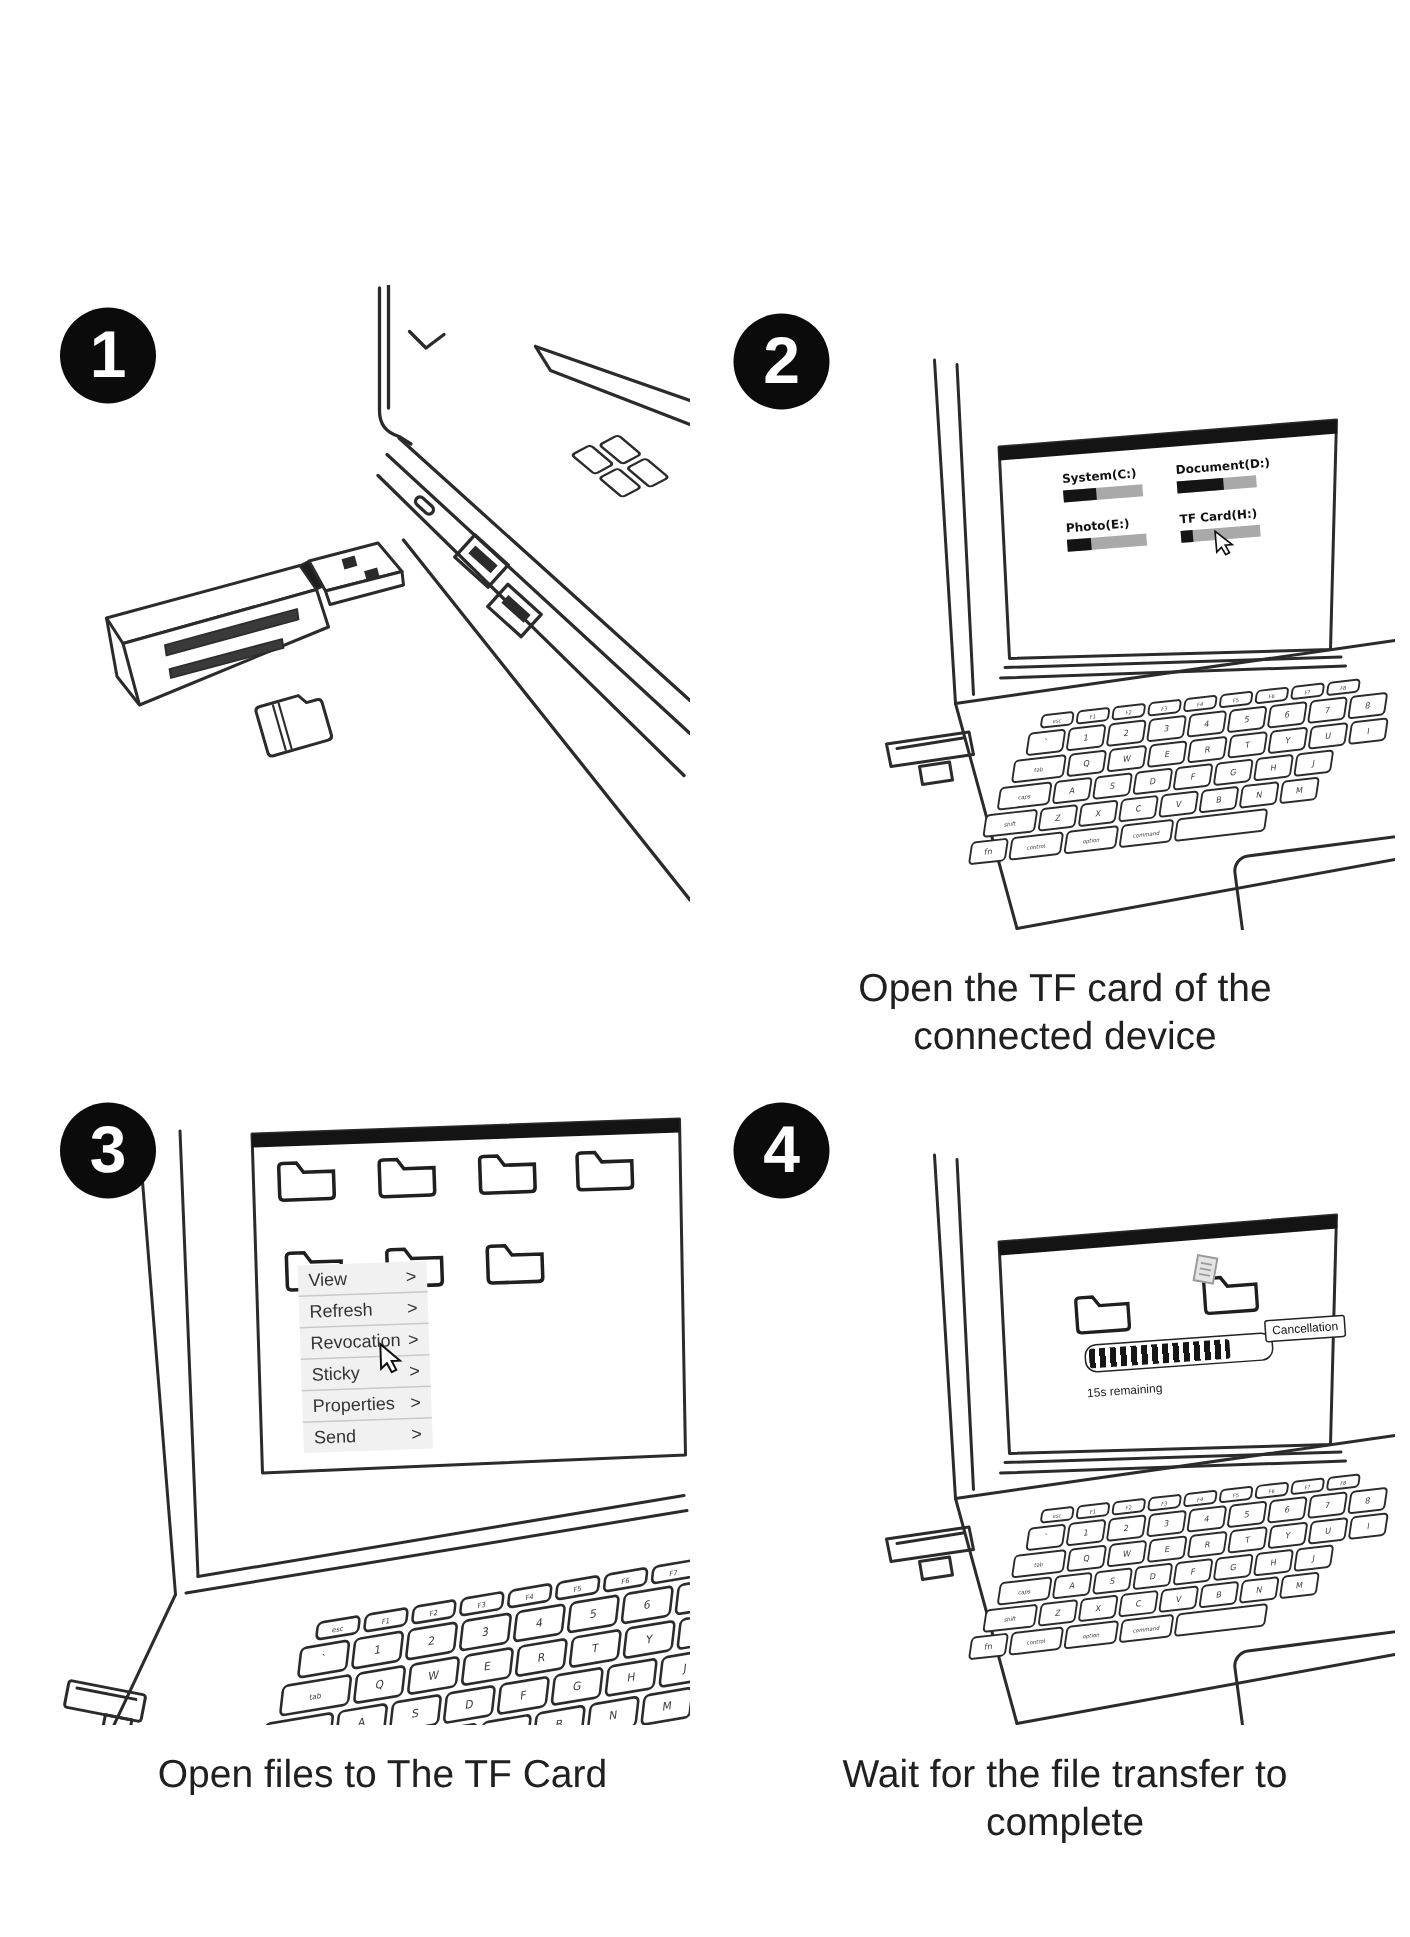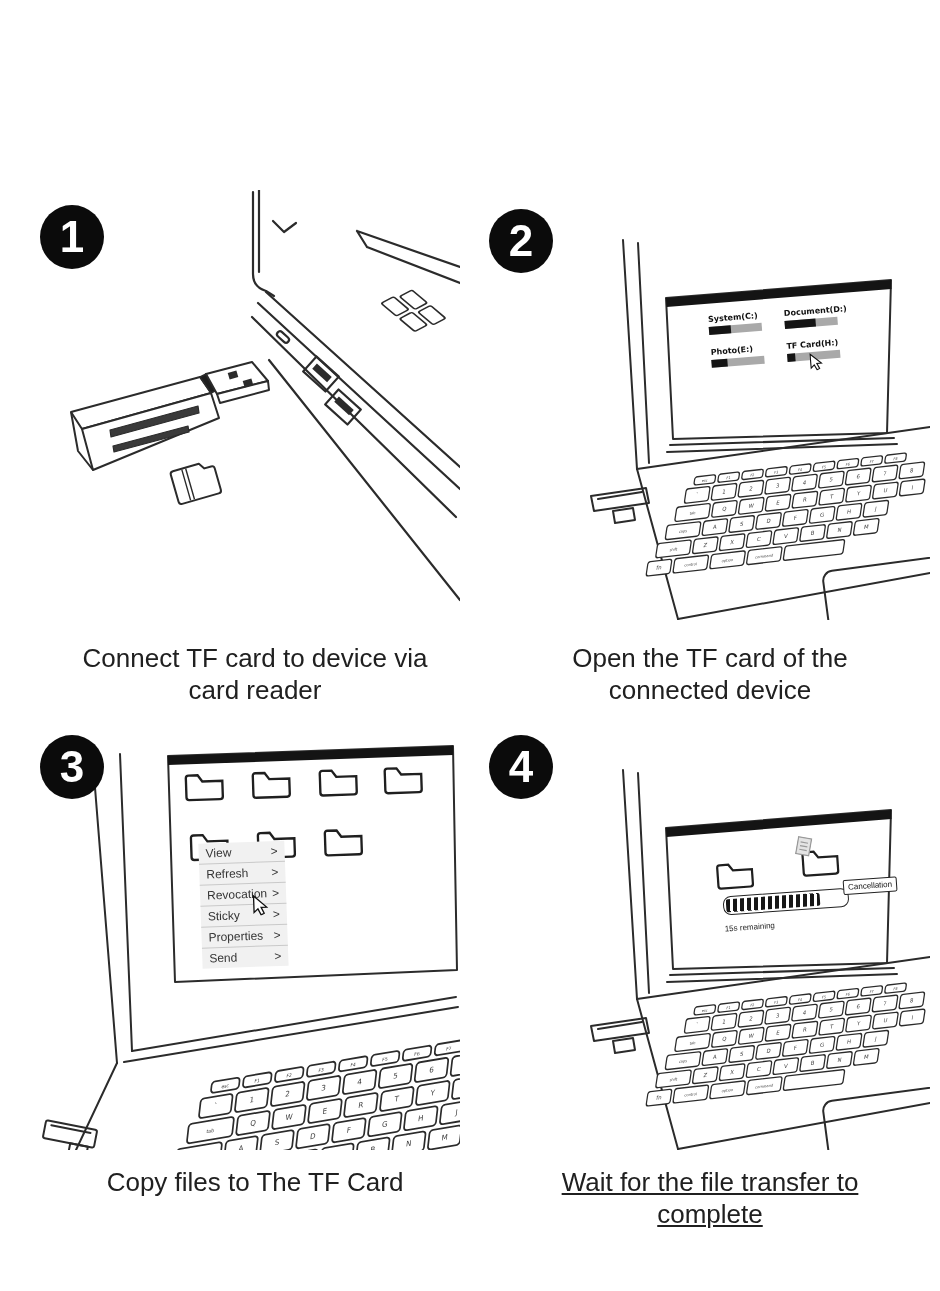--- a/index.html
+++ b/index.html
@@ -559,26 +559,23 @@
         <path d="M4,6 L12,6 M4,10 L12,10 M4,14 L12,14" stroke="#9a9a9a" stroke-width="1.2"></path>
       </svg>
       <div class="pbar" style="left:47px;top:80px;">
         <div class="pfill" style="width: 78%;"></div>
       </div>
       <div class="remaining" style="left:47px;top:108px;">15s remaining</div>
       <div class="cancel-btn" style="left:168px;top:72px;">Cancellation</div>
     </div>
   </div>
 
-  <div class="caption" style="left:35px;top:642px;width:440px;">
-    <span style="max-width:400px;">Connect TF card to device via card reader</span>
-  </div>
   <div class="caption" style="left:490px;top:642px;width:440px;text-align:center;">
     <span style="max-width:330px;">Open the TF card of the connected device</span>
   </div>
   <div class="caption" style="left:35px;top:1166px;width:440px;">
-    <span style="max-width:420px;">Copy files to The TF Card</span>
+    <span style="max-width:420px;">Open files to The TF Card</span>
   </div>
   <div class="caption" style="left:490px;top:1166px;width:440px;">
-    <span style="max-width:380px;text-decoration:underline;">Wait for the file transfer to complete</span>
+    <span style="max-width:380px;">Wait for the file transfer to complete</span>
   </div>
 
 </div>
 
 </body></html>

